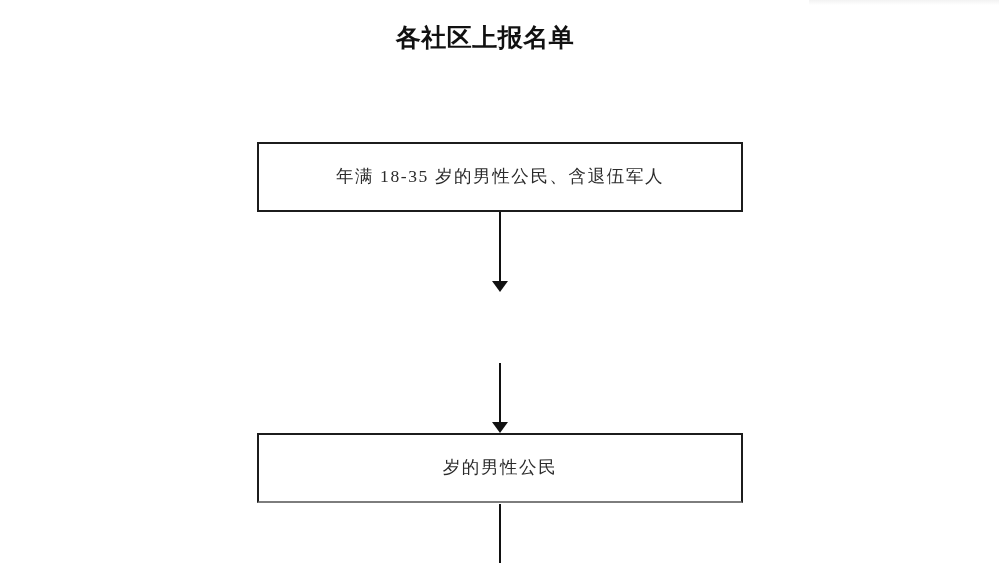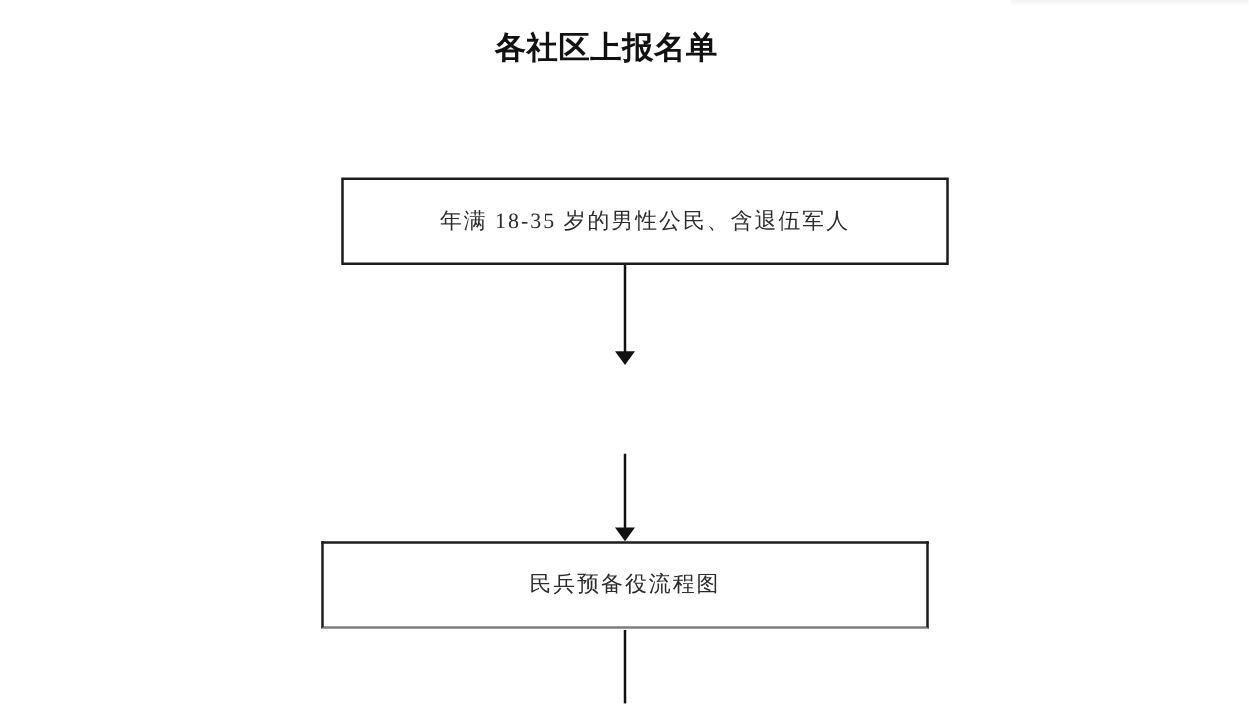--- a/index.html
+++ b/index.html
@@ -50,21 +50,21 @@
     width: 486px;
     height: 70px;
     box-sizing: border-box;
     border: 2px solid #1c1c1c;
     border-bottom-color: #7d7d7d;
     background: #ffffff;
     display: flex;
     align-items: center;
     justify-content: center;
   }
-  .flow-node.first { border-bottom-color: #1c1c1c; margin-left: 16px; }
+  .flow-node.first { border-bottom-color: #1c1c1c; }
 
   .flow-node-label {
     font-family: "Liberation Serif", "DejaVu Serif", serif;
     font-size: 17.5px;
     line-height: 24px;
     color: #2b2b2b;
     letter-spacing: 1.6px;
     white-space: nowrap;
     text-align: center;
     transform: translateY(-1px);
@@ -111,18 +111,18 @@
   </div>
 
   <div class="connector" id="connector-0"></div>
   <div class="arrowhead" id="arrowhead-0"></div>
 
 
   <div class="connector" id="connector-1"></div>
   <div class="arrowhead" id="arrowhead-1"></div>
 
   <div class="flow-node" id="node-2">
-    <span class="flow-node-label">民兵预备役流程图</span>
+    <span class="flow-node-label">岁的男性公民</span>
   </div>
 
   <div class="connector" id="connector-2"></div>
 
 </div>
 
 </body></html>

